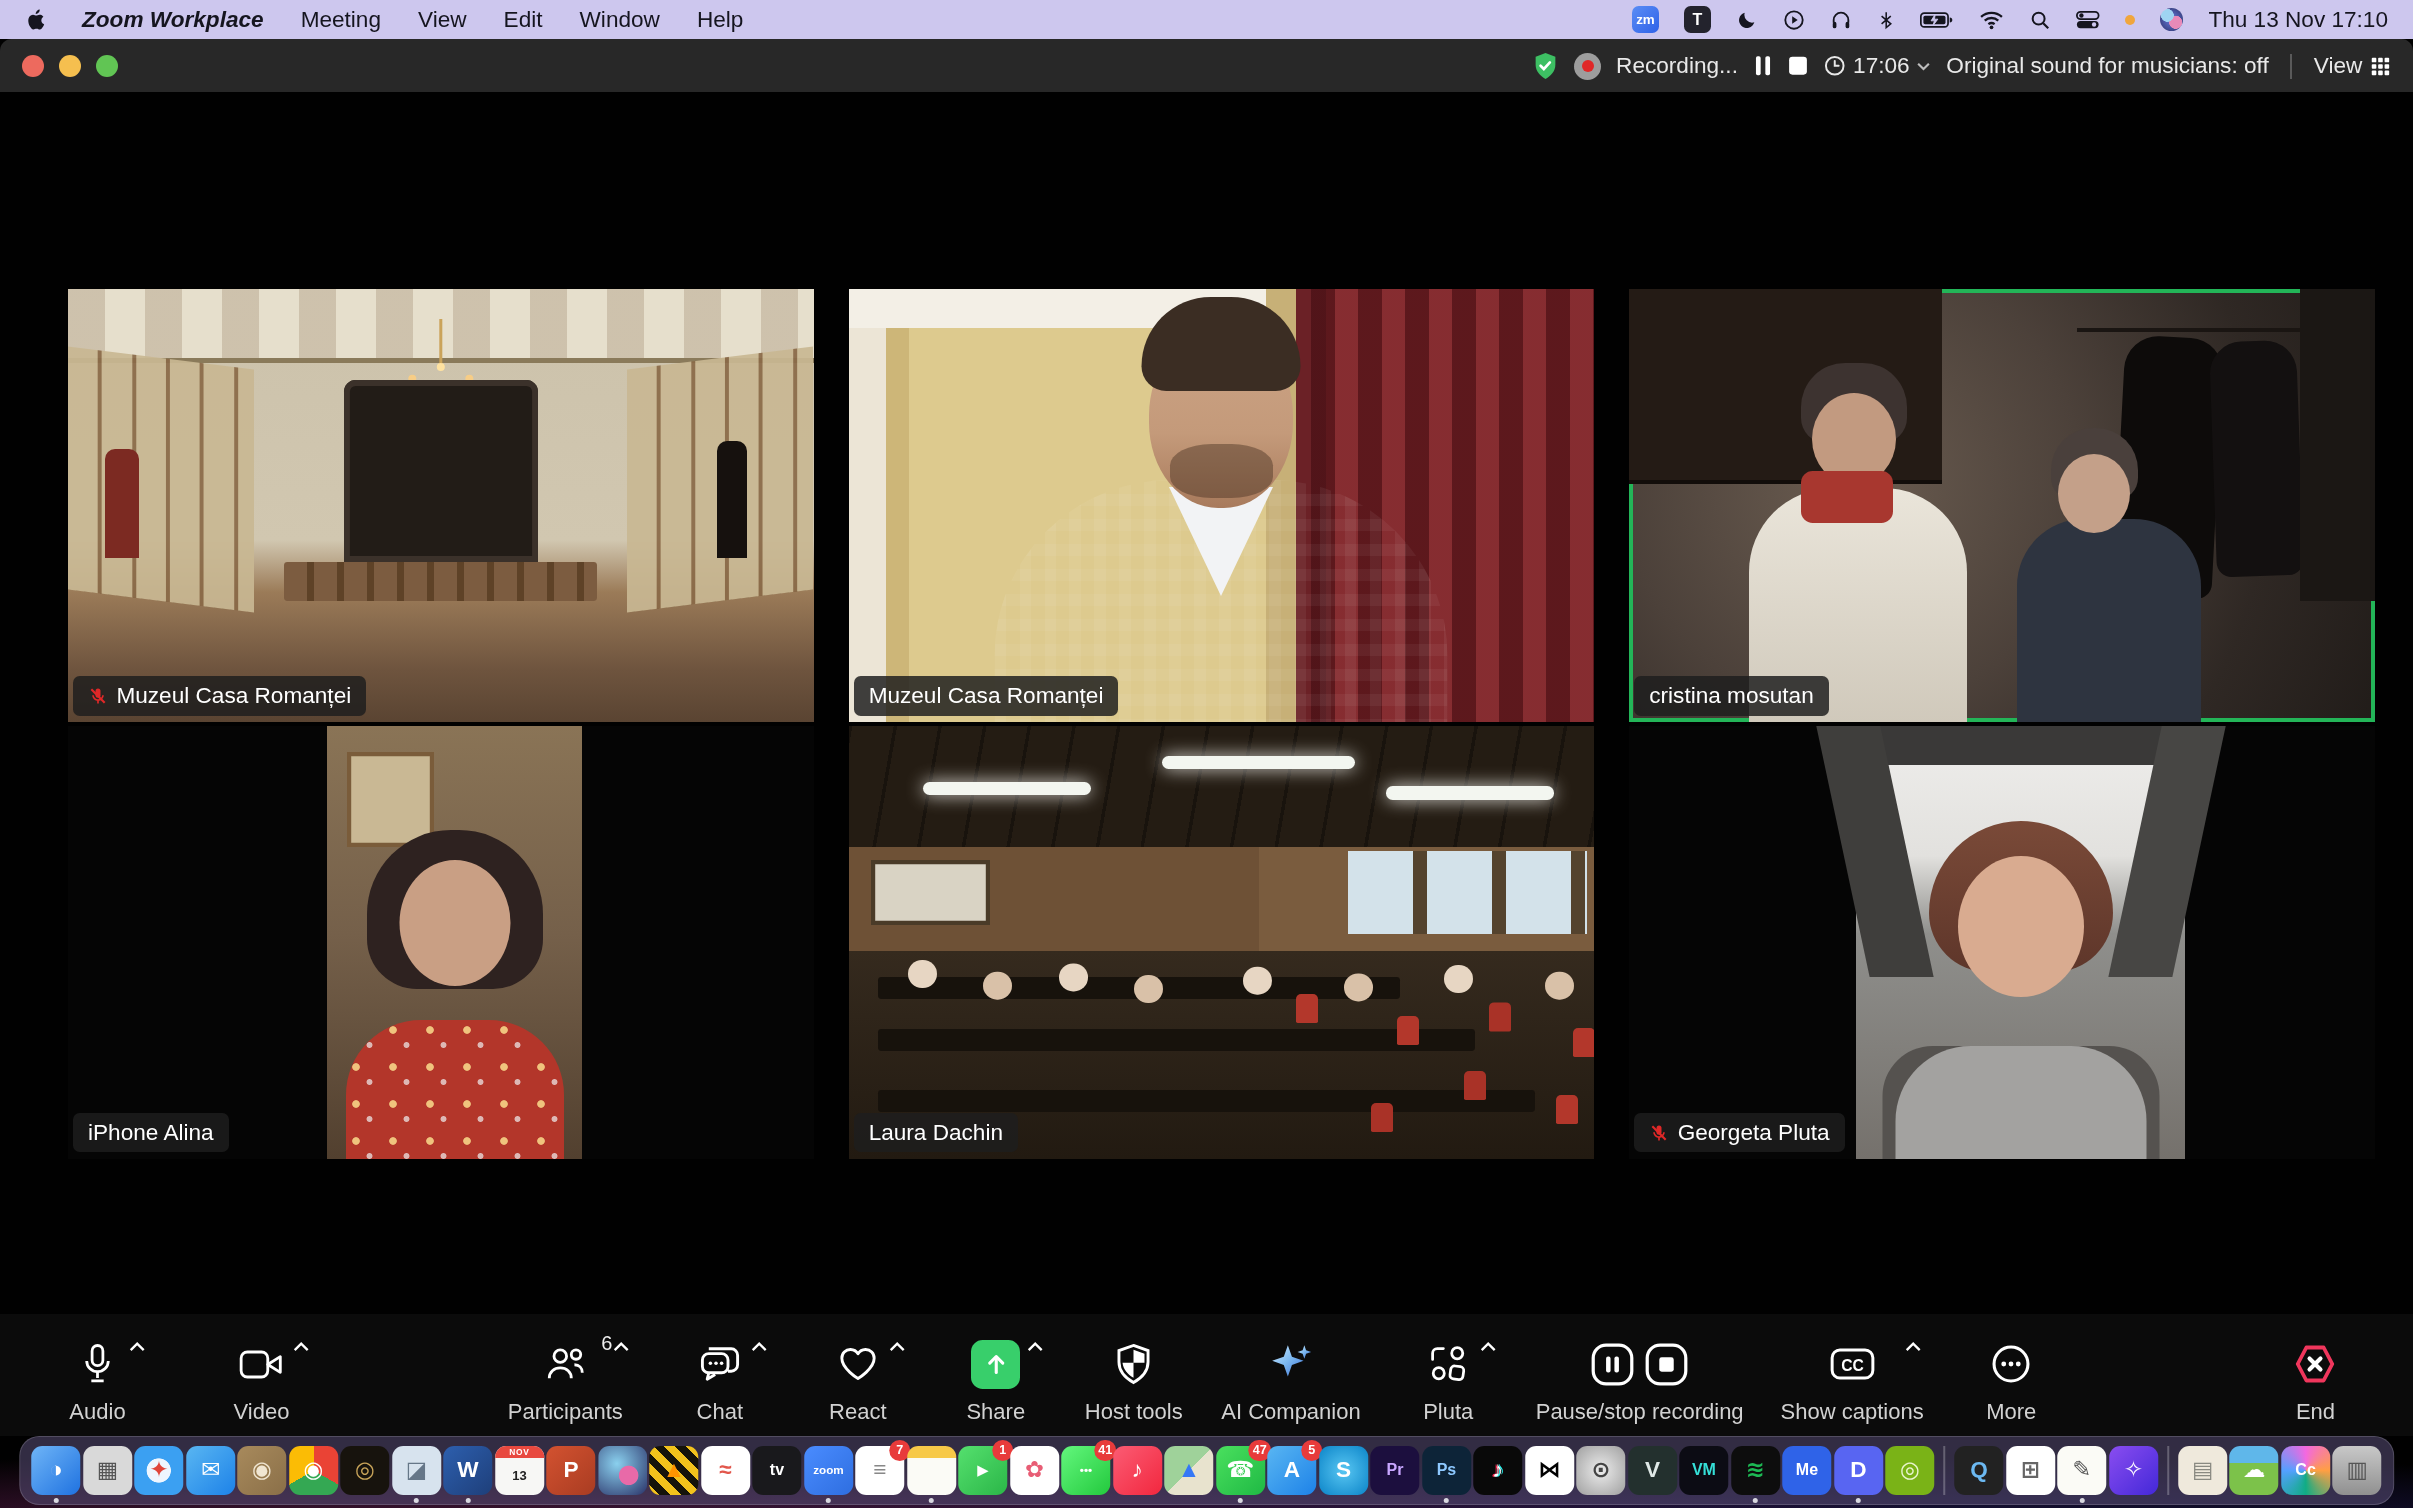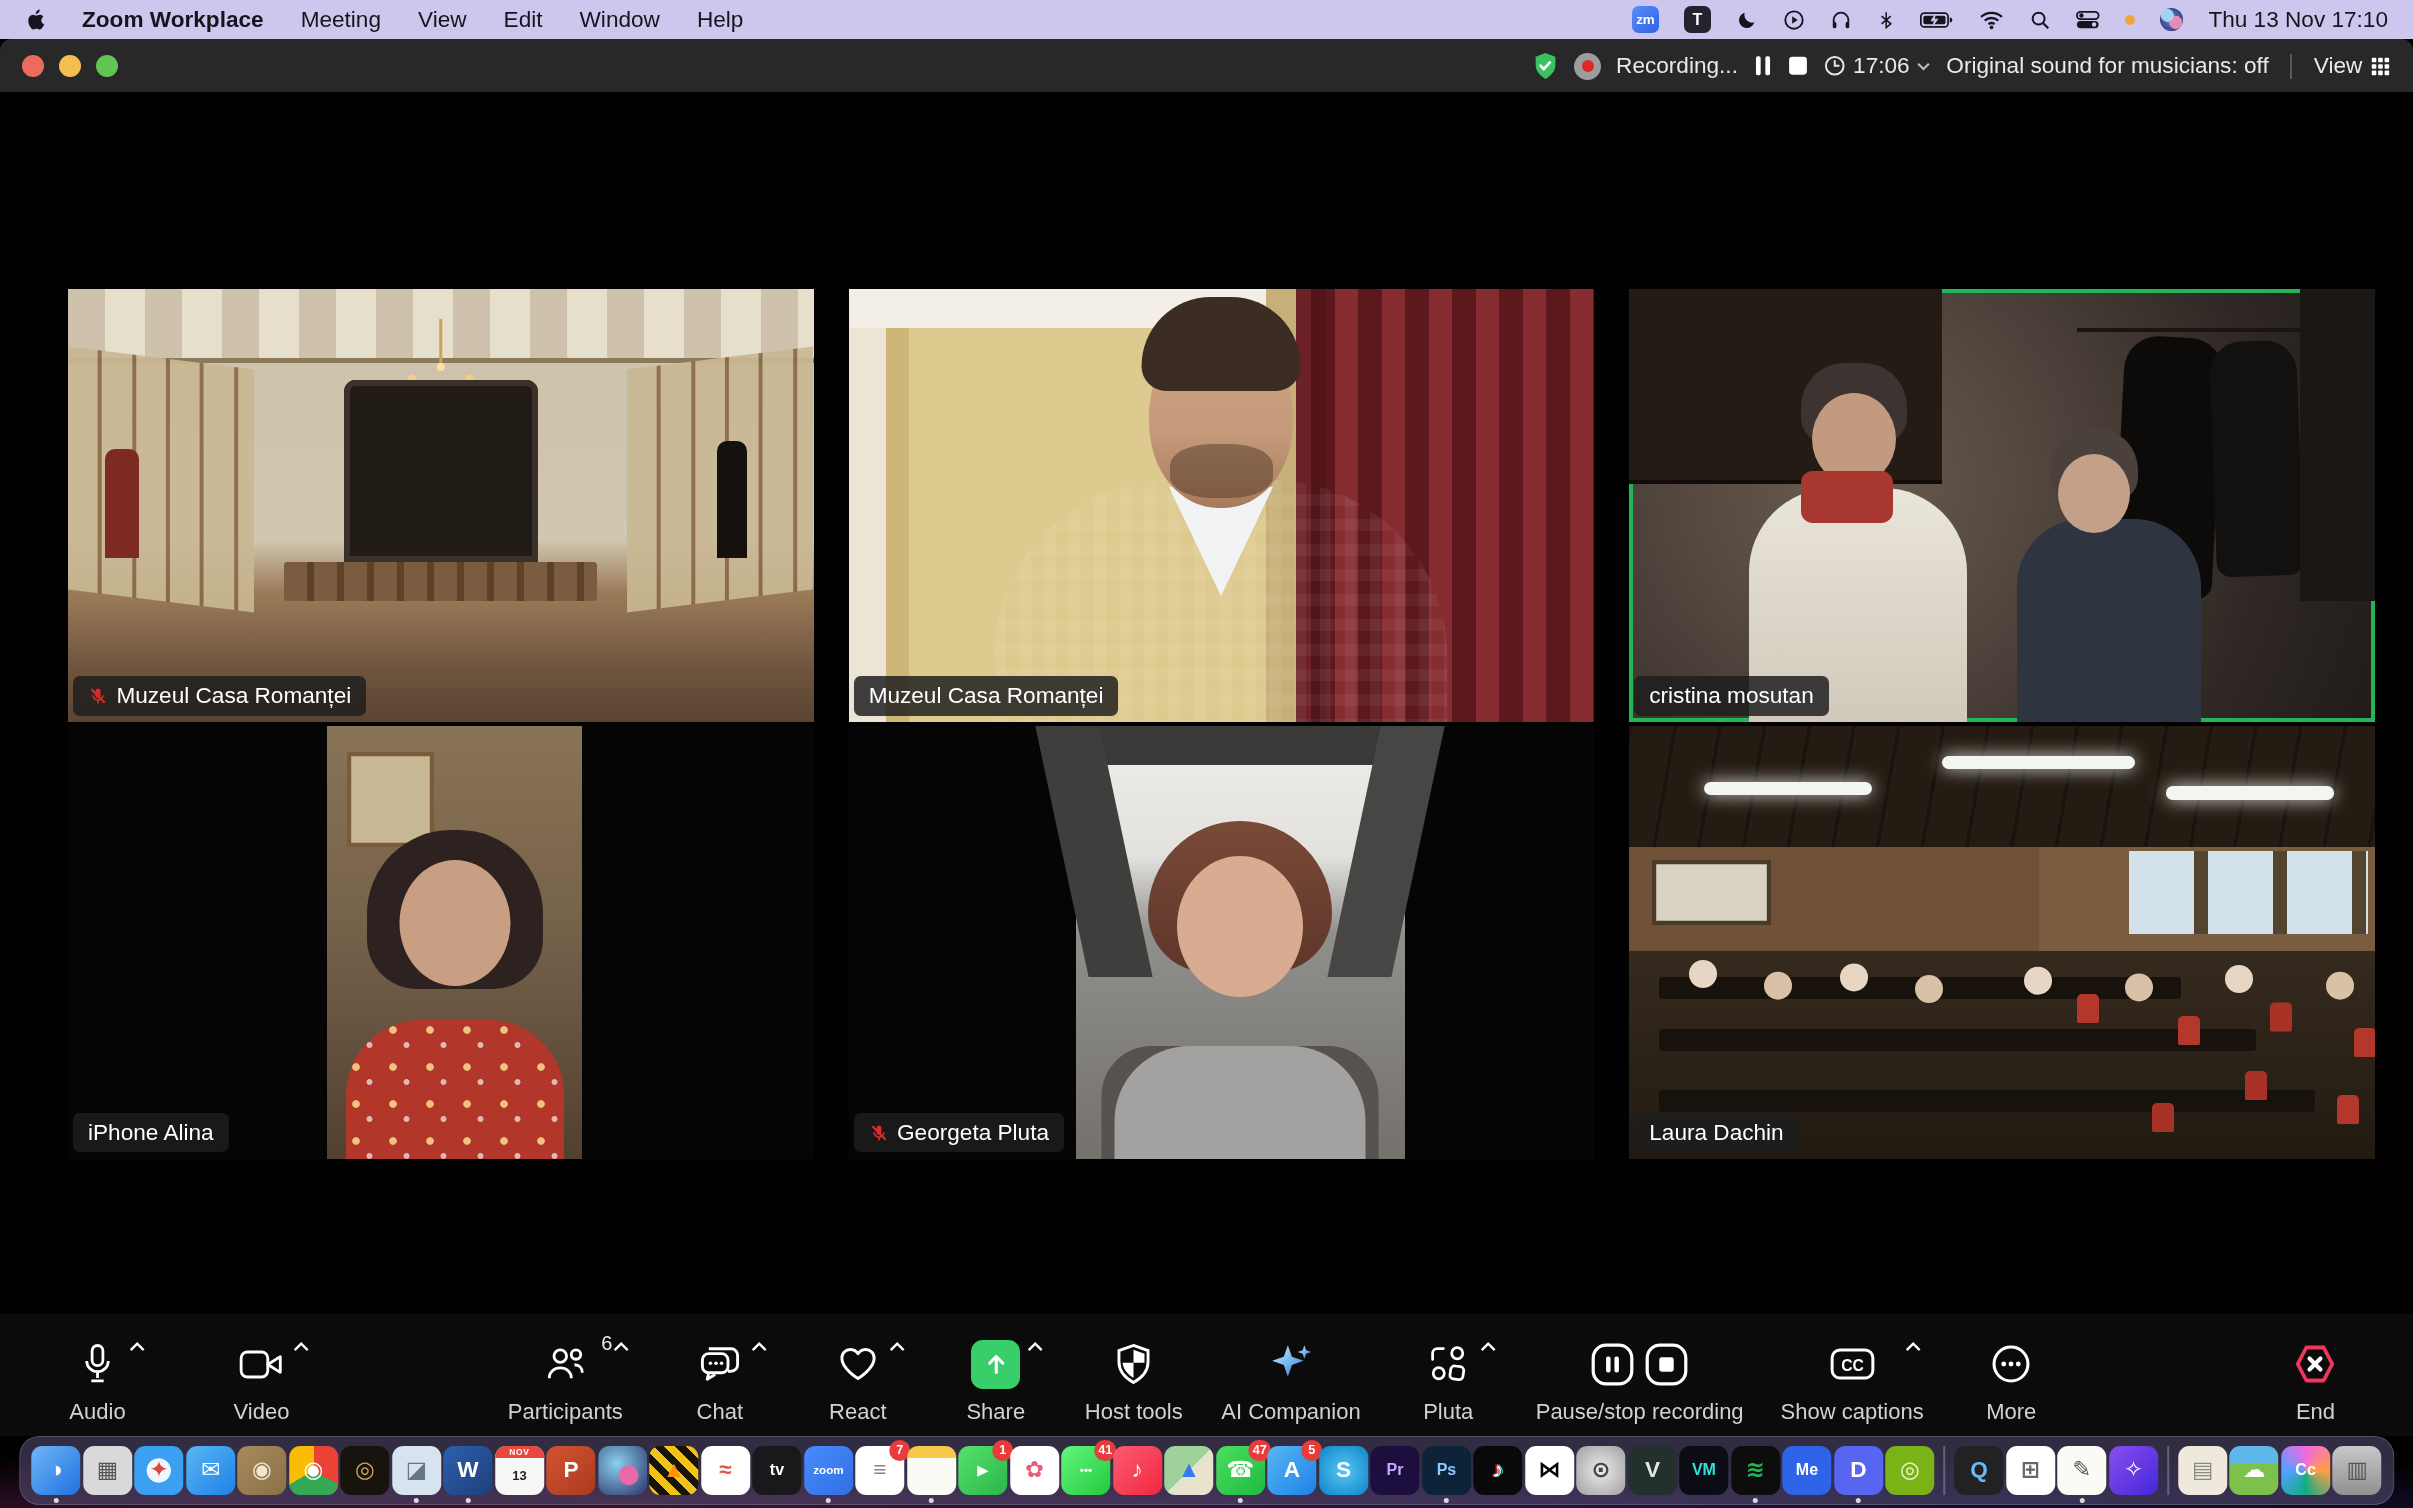--- a/index.html
+++ b/index.html
@@ -8,21 +8,21 @@
     background:#010101;font-family:"Liberation Sans","DejaVu Sans",sans-serif;
     -webkit-font-smoothing:antialiased;
   }
   
   .menubar{
     position:absolute;top:0;left:0;right:0;height:39px;
     background:#cdc7ee;display:flex;align-items:center;
     padding:0 25px;box-sizing:border-box;color:#15151f;font-size:22.6px;
   }
   .menubar .left{display:flex;align-items:center;gap:37px;}
-  .menubar .appname{font-weight:bold;}
+  .menubar .appname{font-weight:bold;font-style:italic;}
   .menubar .right{margin-left:auto;display:flex;align-items:center;gap:25px;}
   .chip{width:27px;height:27px;border-radius:6.7px;display:flex;align-items:center;justify-content:center;
         font-size:13.4px;font-weight:bold;color:#fff;}
   .chip.zm{background:linear-gradient(135deg,#5a8df5,#2f62e8);}
   .chip.t{background:#23232d;font-size:16px;}
   .mb-ico{display:flex;align-items:center;}
   .orange-dot{width:10px;height:10px;border-radius:50%;background:#f0a63c;}
   .siri-orb{width:23.5px;height:23.5px;border-radius:50%;
     background:radial-gradient(circle at 32% 32%,#9fd4f2 0 28%,transparent 30%),
                radial-gradient(circle at 68% 62%,#e88ab8 0 30%,transparent 32%),
@@ -394,60 +394,60 @@
         <div class="abs frame"></div>
         <div class="abs ahair"></div>
         <div class="abs aface"></div>
         <div class="abs ablouse"></div>
       </div>
       <div class="namelabel">
         <span>iPhone Alina</span>
       </div>
     </div>
 
-    <div class="tile t5">
-      <div class="abs vid">
-        <div class="abs roof"></div>
-        <div class="abs pill-l"></div>
-        <div class="abs pill-r"></div>
-        <div class="abs seat"></div>
-        <div class="abs ghair"></div>
-        <div class="abs gface"></div>
-        <div class="abs gsweater"></div>
-      </div>
-      <div class="namelabel">
-        <svg width="20" height="20" viewBox="0 0 24 24">
-            <path d="M12 3a3 3 0 0 1 3 3v5a3 3 0 0 1-6 0V6a3 3 0 0 1 3-3z" fill="#e02828"></path>
-            <path d="M6 11a6 6 0 0 0 12 0" stroke="#e02828" stroke-width="2" fill="none"></path>
-            <path d="M12 17v4" stroke="#e02828" stroke-width="2"></path>
-            <path d="M4 4l16 16" stroke="#e02828" stroke-width="2.6"></path>
-          </svg>
-        <span>Georgeta Pluta</span>
-      </div>
-    </div>
-
     <div class="tile t6">
       <div class="abs ceil"></div>
       <div class="abs lightbar lb1"></div>
       <div class="abs lightbar lb2"></div>
       <div class="abs lightbar lb3"></div>
       <div class="abs wall"></div>
       <div class="abs win"></div>
       <div class="abs board"></div>
       <div class="abs floor"></div>
       <div class="abs tbl tb1"></div>
       <div class="abs tbl tb2"></div>
       <div class="abs tbl tb3"></div>
       <div class="abs chairs"></div>
       <div class="abs kids"></div>
       <div class="namelabel">
         <span>Laura Dachin</span>
       </div>
     </div>
 
+    <div class="tile t5">
+      <div class="abs vid">
+        <div class="abs roof"></div>
+        <div class="abs pill-l"></div>
+        <div class="abs pill-r"></div>
+        <div class="abs seat"></div>
+        <div class="abs ghair"></div>
+        <div class="abs gface"></div>
+        <div class="abs gsweater"></div>
+      </div>
+      <div class="namelabel">
+        <svg width="20" height="20" viewBox="0 0 24 24">
+            <path d="M12 3a3 3 0 0 1 3 3v5a3 3 0 0 1-6 0V6a3 3 0 0 1 3-3z" fill="#e02828"></path>
+            <path d="M6 11a6 6 0 0 0 12 0" stroke="#e02828" stroke-width="2" fill="none"></path>
+            <path d="M12 17v4" stroke="#e02828" stroke-width="2"></path>
+            <path d="M4 4l16 16" stroke="#e02828" stroke-width="2.6"></path>
+          </svg>
+        <span>Georgeta Pluta</span>
+      </div>
+    </div>
+
   </div>
 </div>
 
 <div class="toolbar">
   <div class="grp-left">
     <div class="tbtn">
       <div class="ticon">
         <svg width="37" height="44" viewBox="0 0 24 28">
             <rect x="8.5" y="2" width="7" height="13" rx="3.5" fill="none" stroke="#fff" stroke-width="1.8"></rect>
             <path d="M5 12a7 7 0 0 0 14 0" fill="none" stroke="#fff" stroke-width="1.8"></path>

